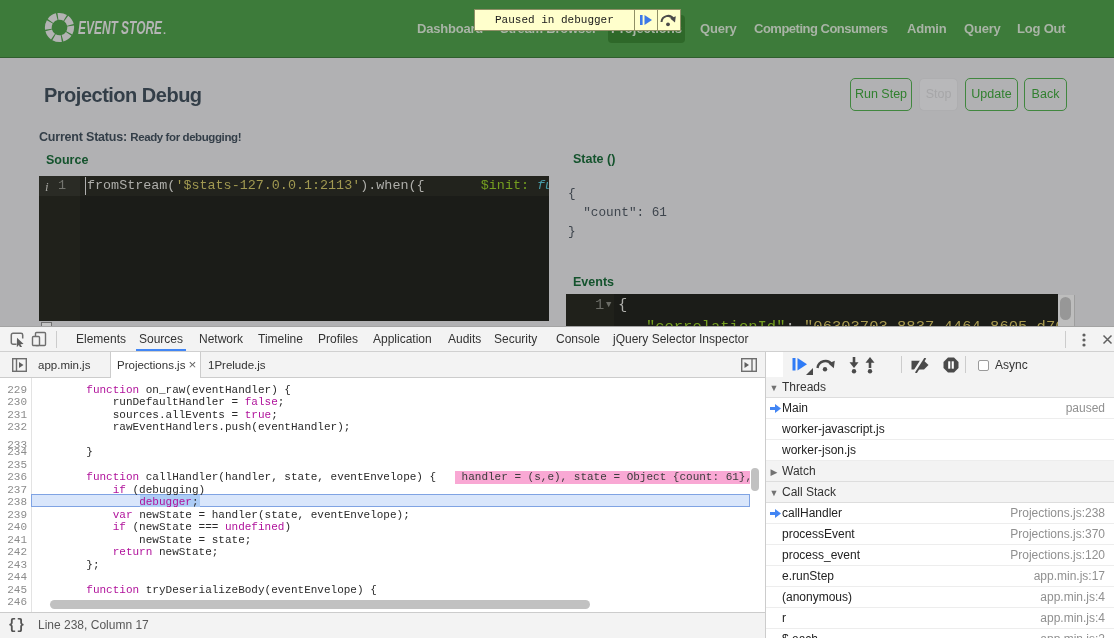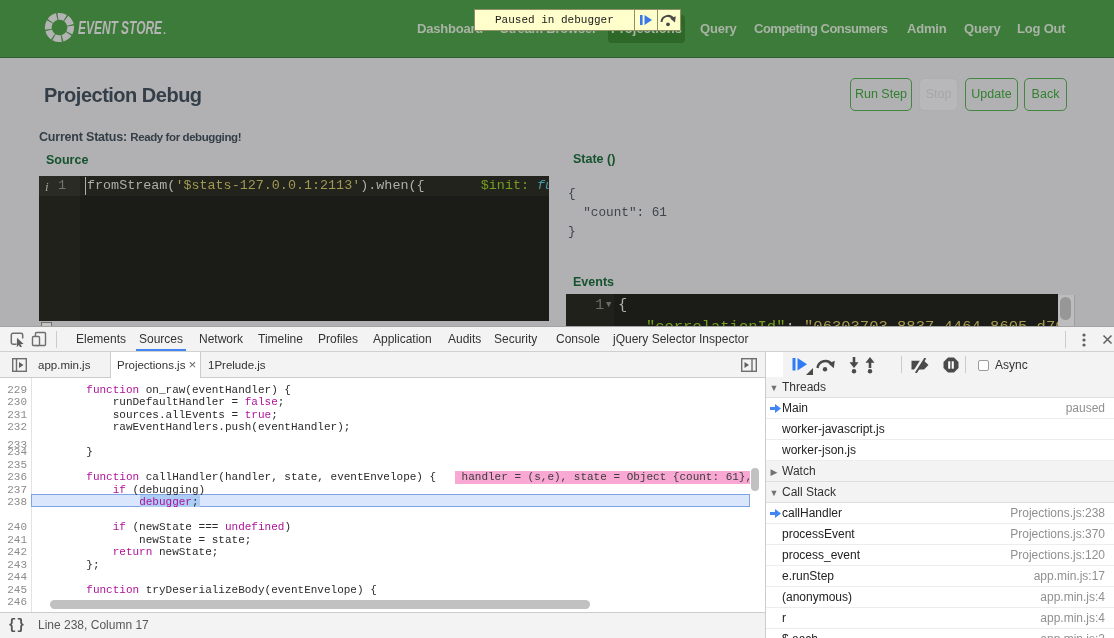--- a/index.html
+++ b/index.html
@@ -215,20 +215,21 @@
     <div class="cl" style="top:5.5px;"><span class="lnum">229</span><span class="ctext">        <span class="kw">function</span> on_raw(eventHandler) {</span></div>
     <div class="cl" style="top:18px;"><span class="lnum">230</span><span class="ctext">            runDefaultHandler = <span class="kw">false</span>;</span></div>
     <div class="cl" style="top:30.5px;"><span class="lnum">231</span><span class="ctext">            sources.allEvents = <span class="kw">true</span>;</span></div>
     <div class="cl" style="top:43px;"><span class="lnum">232</span><span class="ctext">            rawEventHandlers.push(eventHandler);</span></div>
     <div class="cl" style="top:61px;"><span class="lnum">233</span></div>
     <div class="cl" style="top:68px;"><span class="lnum">234</span><span class="ctext">        }</span></div>
     <div class="cl" style="top:80.5px;"><span class="lnum">235</span></div>
     <div class="cl" style="top:93px;"><span class="lnum">236</span><span class="ctext">        <span class="kw">function</span> callHandler(handler, state, eventEnvelope) {</span></div>
     <div class="cl" style="top:105.5px;"><span class="lnum">237</span><span class="ctext">            <span class="kw">if</span> (debugging)</span></div>
     <div class="cl" style="top:118px;"><span class="lnum">238</span><span class="ctext">                <span class="kw">debugger</span>;</span></div>
+    <div class="cl" style="top:130.5px;"><span class="lnum">239</span><span class="ctext">            <span class="kw">var</span> newState = handler(state, eventEnvelope);</span></div>
     <div class="cl" style="top:143px;"><span class="lnum">240</span><span class="ctext">            <span class="kw">if</span> (newState === <span class="kw">undefined</span>)</span></div>
     <div class="cl" style="top:155.5px;"><span class="lnum">241</span><span class="ctext">                newState = state;</span></div>
     <div class="cl" style="top:168px;"><span class="lnum">242</span><span class="ctext">            <span class="kw">return</span> newState;</span></div>
     <div class="cl" style="top:180.5px;"><span class="lnum">243</span><span class="ctext">        };</span></div>
     <div class="cl" style="top:193px;"><span class="lnum">244</span></div>
     <div class="cl" style="top:205.5px;"><span class="lnum">245</span><span class="ctext">        <span class="kw">function</span> tryDeserializeBody(eventEnvelope) {</span></div>
     <div class="cl" style="top:218px;"><span class="lnum">246</span></div>
   </div>
 
   <div id="statusbar">

